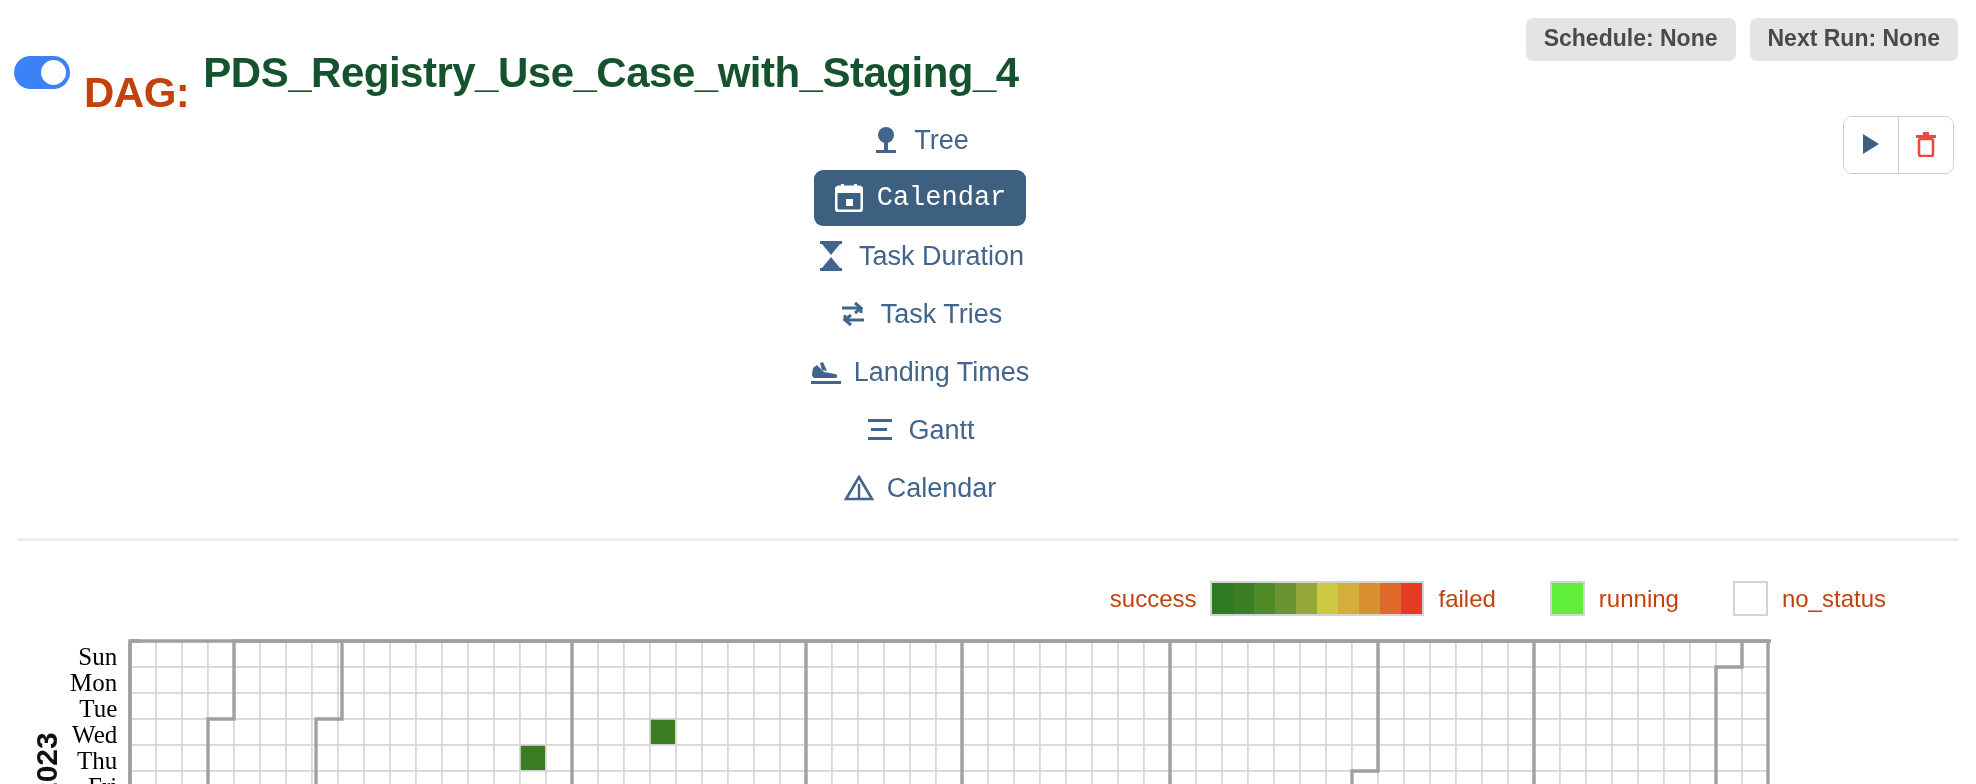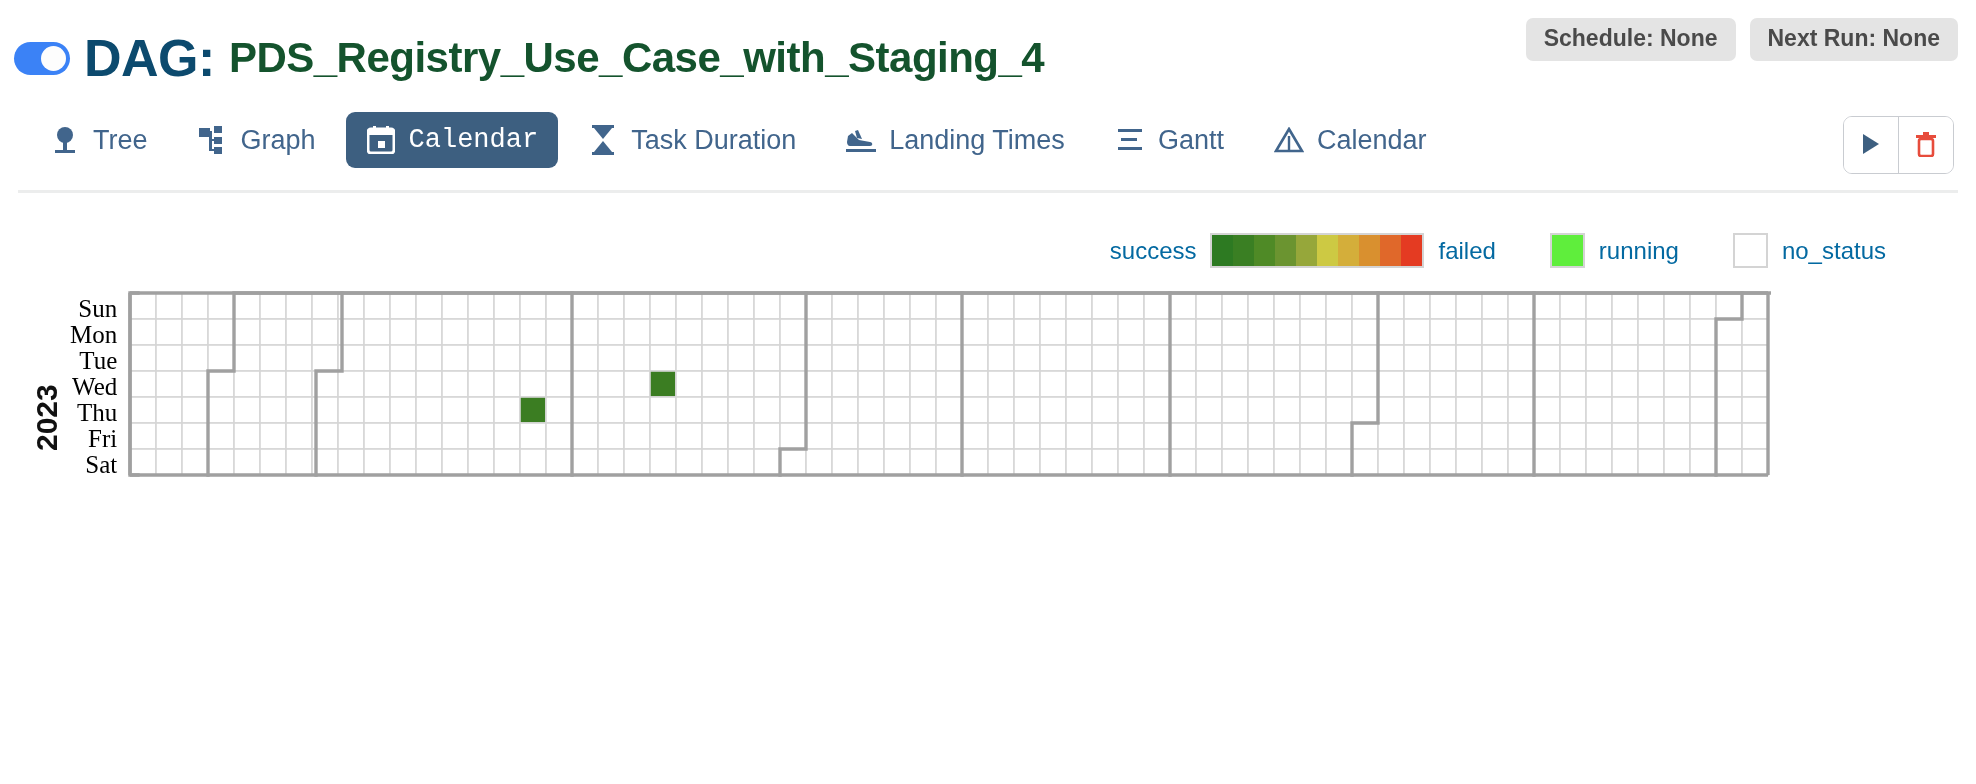--- a/index.html
+++ b/index.html
@@ -36,24 +36,25 @@
   .toggle .knob {
     position: absolute;
     top: 4px;
     right: 4px;
     width: 25px;
     height: 25px;
     border-radius: 50%;
     background: #fdfdfd;
   }
   .dag-prefix {
-    font-size: 52px;
+    font-size: 42px;
     font-weight: bold;
-    color: #0c4a6e;
+    color: #c2410c;
     letter-spacing: -0.5px;
+    margin-top: 41px;
   }
   .dag-name {
     font-size: 42px;
     font-weight: bold;
     color: #14532d;
     letter-spacing: -0.5px;
     white-space: nowrap;
   }
   .header-badges {
     position: absolute;
@@ -77,20 +78,21 @@
     position: relative;
     padding: 12px 24px 0 30px;
   }
   .tabs {
     display: flex;
     flex-wrap: wrap;
     align-items: center;
     column-gap: 10px;
     row-gap: 2px;
     max-width: 1780px;
+    flex-direction: column;
   }
   .tab {
     display: flex;
     align-items: center;
     gap: 13px;
     padding: 13px 20px;
     border-radius: 9px;
     color: #41658c;
     font-size: 27px;
     cursor: pointer;
@@ -134,21 +136,21 @@
   }
 
   
   .legend {
     display: flex;
     align-items: center;
     justify-content: flex-end;
     gap: 14px;
     padding: 40px 90px 0 0;
     font-size: 24px;
-    color: #0369a1;
+    color: #c2410c;
   }
   .legend-label { line-height: 1; }
   .ramp { display: flex; border: 2px solid #d4d4d4; }
   .ramp i { display: block; width: 21px; height: 31px; }
   .swatch {
     width: 35px;
     height: 35px;
     border: 2px solid #d4d4d4;
     display: block;
   }
@@ -218,34 +220,20 @@
       <span class="ic">
         <svg width="26" height="28" viewBox="0 0 26 28">
             <circle cx="13" cy="9" r="8" fill="#41658c"></circle>
             <rect x="11" y="15" width="4" height="9" fill="#41658c"></rect>
             <rect x="3" y="24" width="20" height="3" fill="#41658c"></rect>
           </svg>
       </span>
       <span>Tree</span>
     </div>
 
-    <div class="tab">
-      <span class="ic">
-        <svg width="28" height="28" viewBox="0 0 28 28">
-            <rect x="0" y="2" width="11" height="9" fill="#41658c"></rect>
-            <rect x="15" y="0" width="8" height="7" fill="#41658c"></rect>
-            <rect x="15" y="11" width="8" height="7" fill="#41658c"></rect>
-            <rect x="15" y="21" width="8" height="7" fill="#41658c"></rect>
-            <rect x="10" y="5" width="3" height="20" fill="#41658c"></rect>
-            <rect x="10" y="13" width="6" height="2" fill="#41658c"></rect>
-            <rect x="10" y="23" width="6" height="2" fill="#41658c"></rect>
-          </svg>
-      </span>
-      <span>Graph</span>
-    </div>
 
     <div class="tab active">
       <span class="ic">
         <svg width="28" height="28" viewBox="0 0 28 28">
           <rect x="1" y="3" width="26" height="24" rx="3" fill="none" stroke="#ffffff" stroke-width="3"></rect>
           <rect x="1" y="3" width="26" height="6" fill="#ffffff"></rect>
           <rect x="6" y="0" width="3" height="6" fill="#ffffff"></rect>
           <rect x="19" y="0" width="3" height="6" fill="#ffffff"></rect>
           <rect x="11" y="15" width="7" height="7" fill="#ffffff"></rect>
         </svg>
@@ -258,20 +246,33 @@
         <svg width="22" height="30" viewBox="0 0 22 30">
             <rect x="0" y="0" width="22" height="3" fill="#41658c"></rect>
             <rect x="0" y="27" width="22" height="3" fill="#41658c"></rect>
             <path d="M2 3 L20 3 L11 14 Z" fill="#41658c"></path>
             <path d="M11 16 L20 27 L2 27 Z" fill="#41658c"></path>
           </svg>
       </span>
       <span>Task Duration</span>
     </div>
 
+    <div class="tab">
+      <span class="ic">
+        <svg width="28" height="28" viewBox="0 0 28 28">
+          <path d="M3 8 H20" stroke="#41658c" stroke-width="3" fill="none"></path>
+          <path d="M16 3 L22 8 L16 13" stroke="#41658c" stroke-width="3" fill="none"></path>
+          <path d="M25 20 H8" stroke="#41658c" stroke-width="3" fill="none"></path>
+          <path d="M12 15 L6 20 L12 25" stroke="#41658c" stroke-width="3" fill="none"></path>
+          <path d="M22 8 V13" stroke="#41658c" stroke-width="3"></path>
+          <path d="M6 20 V15" stroke="#41658c" stroke-width="3"></path>
+        </svg>
+      </span>
+      <span>Task Tries</span>
+    </div>
 
     <div class="tab">
       <span class="ic">
         <svg width="30" height="26" viewBox="0 0 30 26">
             <rect x="0" y="22" width="30" height="3" fill="#41658c"></rect>
             <path d="M2 9 L6 6 L13 13 L24 15 C27 15.5 27 19 24 19 L4 19 C2 19 1 17 1 15 Z" fill="#41658c"></path>
             <path d="M9 4 L12 3 L16 12 L11 11 Z" fill="#41658c"></path>
           </svg>
       </span>
       <span>Landing Times</span>

